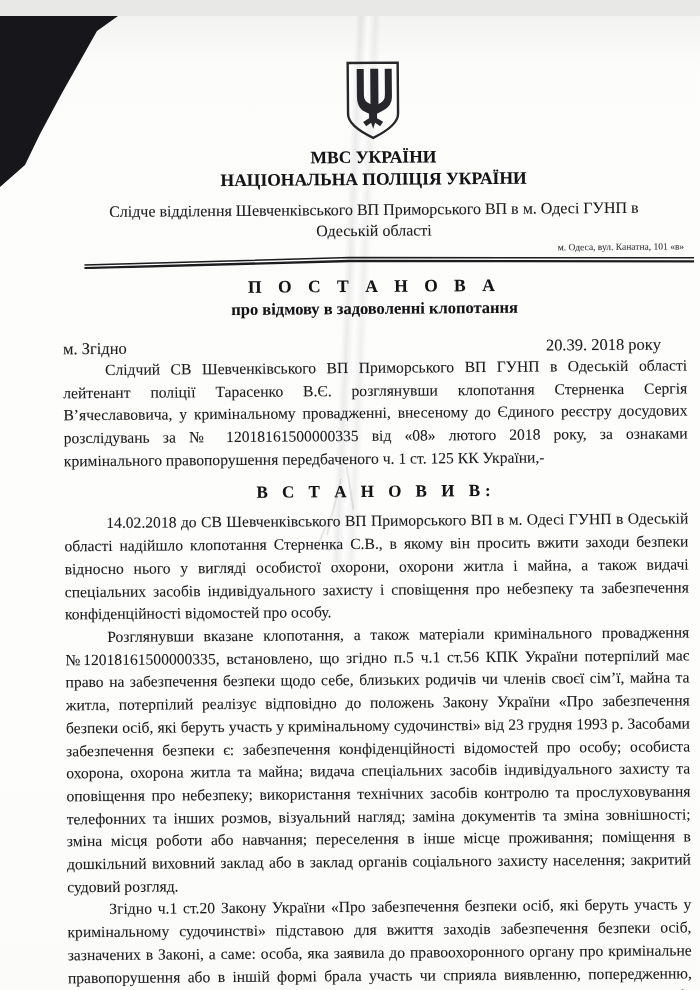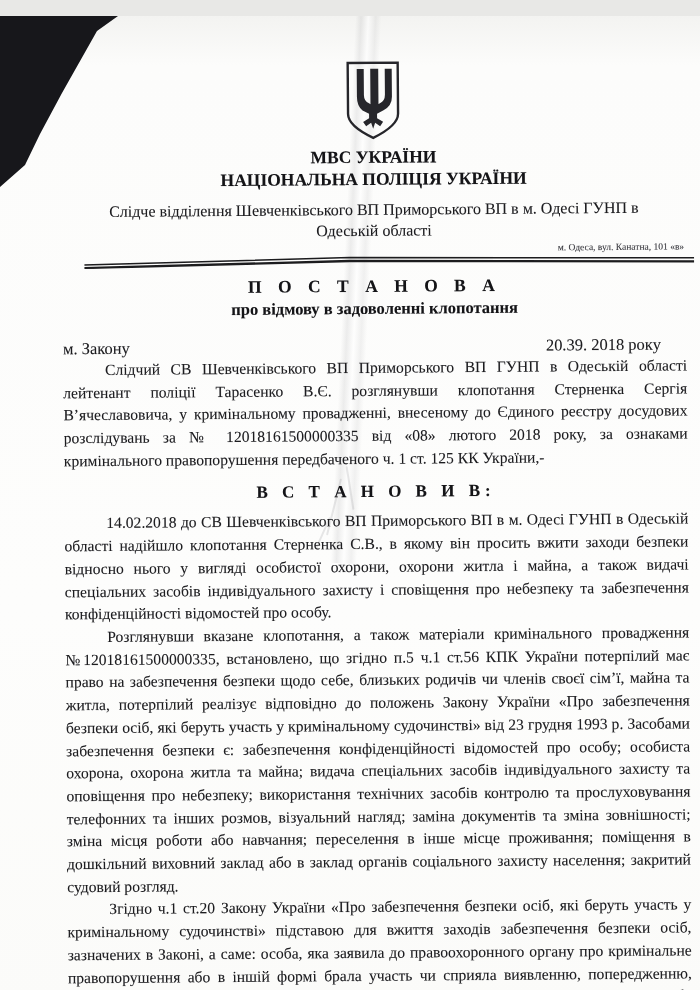--- a/index.html
+++ b/index.html
@@ -75,21 +75,21 @@
       <svg viewBox="0 0 616 11" preserveAspectRatio="none" aria-hidden="true">
         <polyline points="0,7 268,1.5 616,4.5" fill="none" stroke="#1c1c1e" stroke-width="1.5"></polyline>
         <polyline points="0,10 268,5 616,8" fill="none" stroke="#1c1c1e" stroke-width="2.3"></polyline>
       </svg>
     </div>
 
     <div class="doc-title">П О С Т А Н О В А</div>
     <div class="doc-subtitle">про відмову в задоволенні клопотання</div>
 
     <div class="meta-row">
-      <span>м. Закону</span>
+      <span>м. Згідно</span>
       <span>20.39. 2018 року</span>
     </div>
 
     <div class="bodytext">
       <p class="intro">Слідчий СВ Шевченківського ВП Приморського ВП ГУНП в Одеській області лейтенант поліції Тарасенко В.Є. розглянувши клопотання Стерненка Сергія В’ячеславовича, у кримінальному провадженні, внесеному до Єдиного реєстру досудових розслідувань за № 12018161500000335 від «08» лютого 2018 року, за ознаками кримінального правопорушення передбаченого ч. 1 ст. 125 КК України,-</p>
       <div class="resolution-heading">В С Т А Н О В И В:</div>
       <p>14.02.2018 до СВ Шевченківського ВП Приморського ВП в м. Одесі ГУНП в Одеській області надійшло клопотання Стерненка С.В., в якому він просить вжити заходи безпеки відносно нього у вигляді особистої охорони, охорони житла і майна, а також видачі спеціальних засобів індивідуального захисту і сповіщення про небезпеку та забезпечення конфіденційності відомостей про особу.</p>
       <p>Розглянувши вказане клопотання, а також матеріали кримінального провадження №12018161500000335, встановлено, що згідно п.5 ч.1 ст.56 КПК України потерпілий має право на забезпечення безпеки щодо себе, близьких родичів чи членів своєї сім’ї, майна та житла, потерпілий реалізує відповідно до положень Закону України «Про забезпечення безпеки осіб, які беруть участь у кримінальному судочинстві» від 23 грудня 1993 р. Засобами забезпечення безпеки є: забезпечення конфіденційності відомостей про особу; особиста охорона, охорона житла та майна; видача спеціальних засобів індивідуального захисту та оповіщення про небезпеку; використання технічних засобів контролю та прослуховування телефонних та інших розмов, візуальний нагляд; заміна документів та зміна зовнішності; зміна місця роботи або навчання; переселення в інше місце проживання; поміщення в дошкільний виховний заклад або в заклад органів соціального захисту населення; закритий судовий розгляд.</p>
       <p class="justify-last">Згідно ч.1 ст.20 Закону України «Про забезпечення безпеки осіб, які беруть участь у кримінальному судочинстві» підставою для вжиття заходів забезпечення безпеки осіб, зазначених в Законі, а саме: особа, яка заявила до правоохоронного органу про кримінальне правопорушення або в іншій формі брала участь чи сприяла виявленню, попередженню, припиненню або</p>
     </div>

